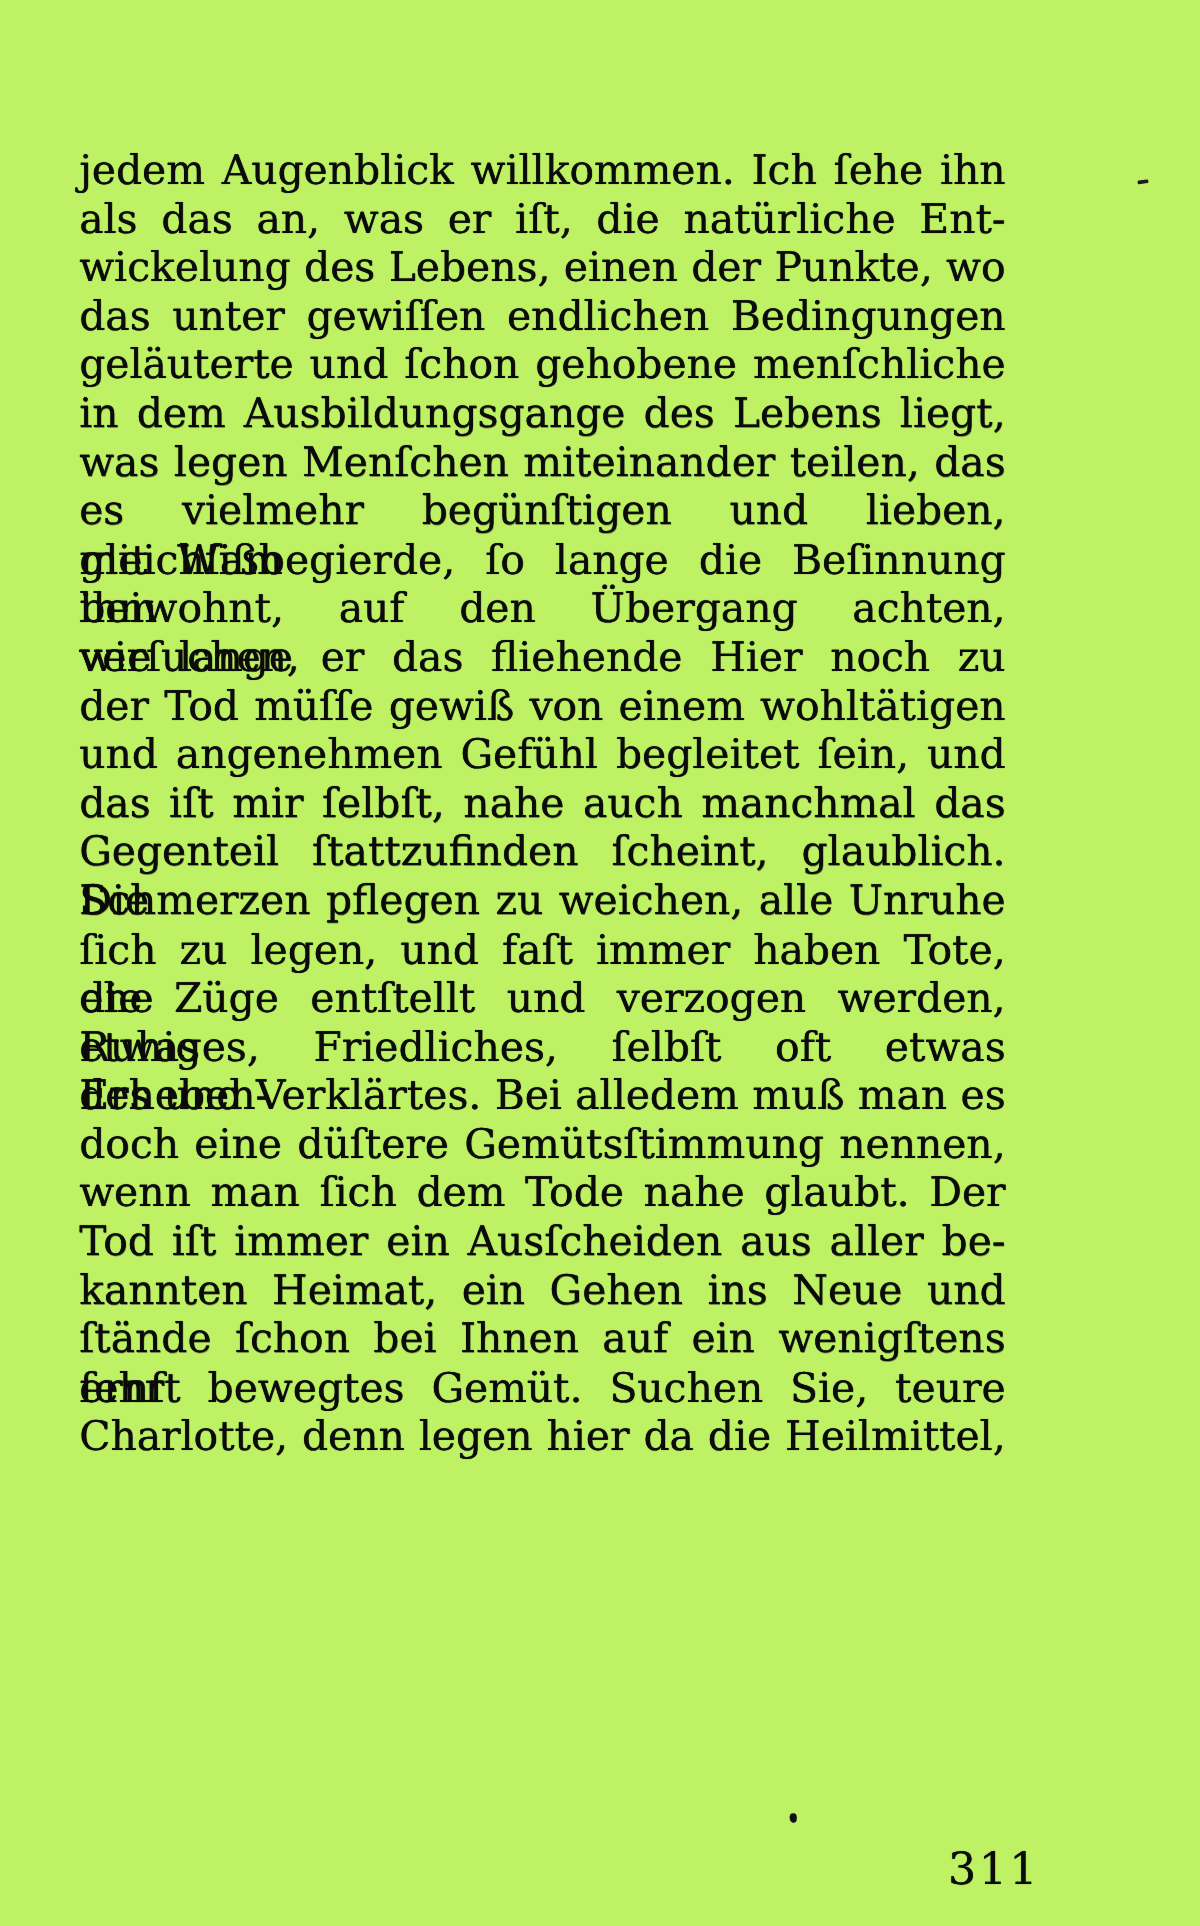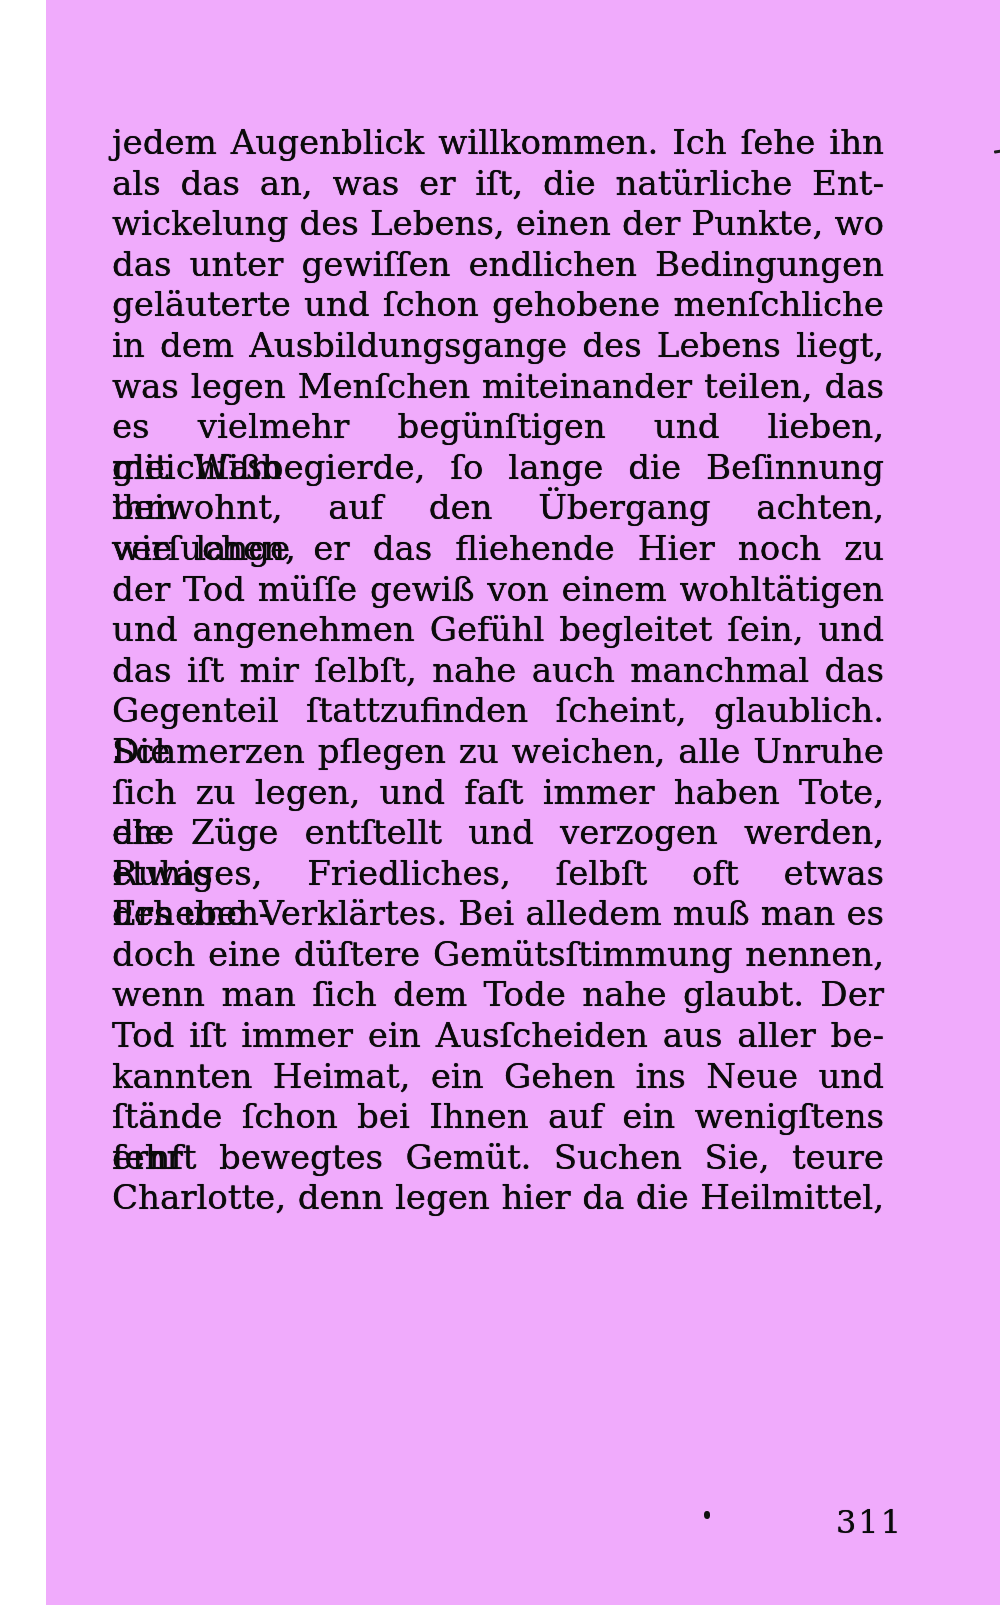--- a/index.html
+++ b/index.html
@@ -10,44 +10,43 @@
     width: 1000px;
     height: 1605px;
     background: #ffffff;
     position: relative;
     overflow: hidden;
     font-family: "DejaVu Serif", "Liberation Serif", serif;
   }
   .scan-page {
     position: absolute;
     inset: 0;
-    background: #f0abfc;
-    margin-left: 46px;
+    background: #bef264;
   }
   .text-block {
     position: absolute;
     left: 66px;
     top: 122px;
     width: 772px;
     color: #0b0b0b;
     font-size: 34px;
     line-height: 40.6px;
     text-shadow: 0 0 0.7px rgba(0,0,0,0.85), 0.4px 0.4px 0.4px rgba(0,0,0,0.35);
   }
   .line {
     text-align: justify;
     text-align-last: justify;
     white-space: normal;
     height: 40.6px;
   }
   .page-number {
     position: absolute;
     left: 790px;
-    top: 1503px;
-    font-size: 32px;
+    top: 1536px;
+    font-size: 37px;
     color: #0b0b0b;
     letter-spacing: 2px;
     text-shadow: 0 0 0.7px rgba(0,0,0,0.85);
   }
   .speck-top {
     position: absolute;
     left: 948px;
     top: 150px;
     width: 9px;
     height: 3px;

